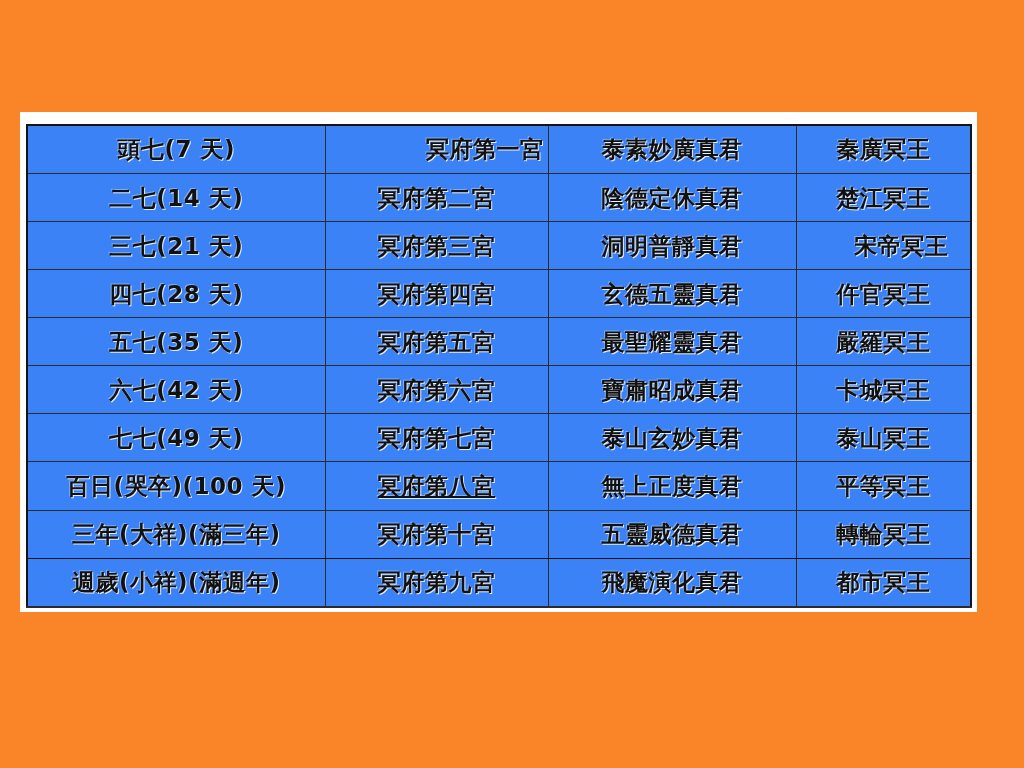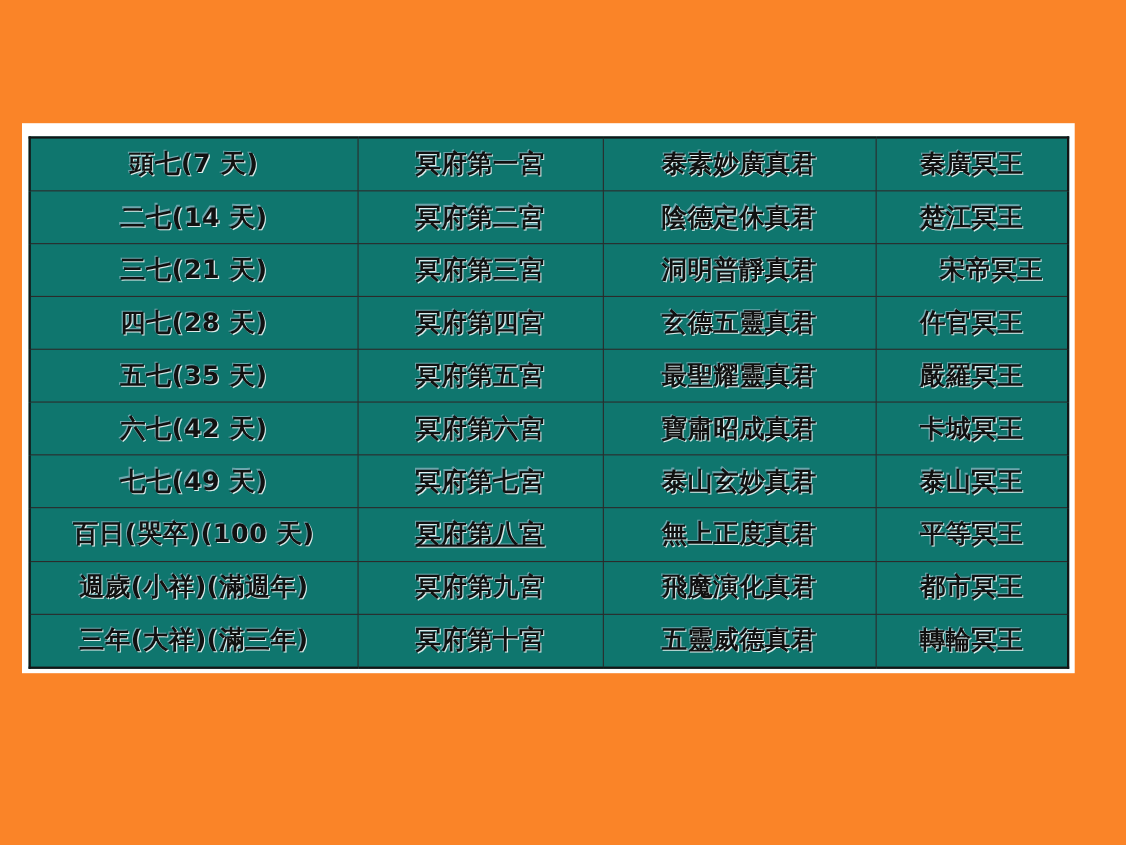--- a/index.html
+++ b/index.html
@@ -40,21 +40,21 @@
     width: 944px;
     height: 484px;
     box-sizing: border-box;
   }
 
   table.grid {
     width: 100%;
     height: 100%;
     border-collapse: collapse;
     table-layout: fixed;
-    background: #0f766e;
+    background: #3b82f6;
     border: 2px solid #141414;
   }
 
   table.grid td {
     border: 1px solid #2b2b2b;
     text-align: center;
     vertical-align: middle;
     color: #111111;
     font-weight: 700;
     font-size: 23px;
@@ -95,21 +95,21 @@
     <table class="grid" style="border-color: rgb(20, 20, 20);">
       <colgroup>
         <col class="c1">
         <col class="c2">
         <col class="c3">
         <col class="c4">
       </colgroup>
       <tbody id="table-body">
           <tr>
             <td class="col-period" style="border-color: rgb(20, 20, 20) rgb(43, 43, 43) rgb(43, 43, 43) rgb(20, 20, 20);">頭七(7 天)</td>
-            <td class="col-palace" style="border-color: rgb(20, 20, 20) rgb(43, 43, 43) rgb(43, 43, 43);">冥府第一宮</td>
+            <td class="col-palace" style="border-color: rgb(20, 20, 20) rgb(43, 43, 43) rgb(43, 43, 43); text-align: right;">冥府第一宮</td>
             <td class="col-deity" style="border-color: rgb(20, 20, 20) rgb(43, 43, 43) rgb(43, 43, 43);">泰素妙廣真君</td>
             <td class="col-king" style="border-color: rgb(20, 20, 20) rgb(20, 20, 20) rgb(43, 43, 43) rgb(43, 43, 43);">秦廣冥王</td>
           </tr>
           <tr>
             <td class="col-period" style="border-color: rgb(43, 43, 43) rgb(43, 43, 43) rgb(43, 43, 43) rgb(20, 20, 20);">二七(14 天)</td>
             <td class="col-palace" style="border-color: rgb(43, 43, 43);">冥府第二宮</td>
             <td class="col-deity" style="border-color: rgb(43, 43, 43);">陰德定休真君</td>
             <td class="col-king" style="border-color: rgb(43, 43, 43) rgb(20, 20, 20) rgb(43, 43, 43) rgb(43, 43, 43);">楚江冥王</td>
           </tr>
           <tr>
@@ -142,28 +142,28 @@
             <td class="col-deity" style="border-color: rgb(43, 43, 43);">泰山玄妙真君</td>
             <td class="col-king" style="border-color: rgb(43, 43, 43) rgb(20, 20, 20) rgb(43, 43, 43) rgb(43, 43, 43);">泰山冥王</td>
           </tr>
           <tr>
             <td class="col-period" style="border-color: rgb(43, 43, 43) rgb(43, 43, 43) rgb(43, 43, 43) rgb(20, 20, 20);">百日(哭卒)(100 天)</td>
             <td class="col-palace" style="border-color: rgb(43, 43, 43); text-decoration: underline;">冥府第八宮</td>
             <td class="col-deity" style="border-color: rgb(43, 43, 43);">無上正度真君</td>
             <td class="col-king" style="border-color: rgb(43, 43, 43) rgb(20, 20, 20) rgb(43, 43, 43) rgb(43, 43, 43);">平等冥王</td>
           </tr>
           <tr>
+            <td class="col-period" style="border-color: rgb(43, 43, 43) rgb(43, 43, 43) rgb(20, 20, 20) rgb(20, 20, 20);">三年(大祥)(滿三年)</td>
+            <td class="col-palace" style="border-color: rgb(43, 43, 43) rgb(43, 43, 43) rgb(20, 20, 20);">冥府第十宮</td>
+            <td class="col-deity" style="border-color: rgb(43, 43, 43) rgb(43, 43, 43) rgb(20, 20, 20);">五靈威德真君</td>
+            <td class="col-king" style="border-color: rgb(43, 43, 43) rgb(20, 20, 20) rgb(20, 20, 20) rgb(43, 43, 43);">轉輪冥王</td>
+          </tr>
+          <tr>
             <td class="col-period" style="border-color: rgb(43, 43, 43) rgb(43, 43, 43) rgb(43, 43, 43) rgb(20, 20, 20);">週歲(小祥)(滿週年)</td>
             <td class="col-palace" style="border-color: rgb(43, 43, 43);">冥府第九宮</td>
             <td class="col-deity" style="border-color: rgb(43, 43, 43);">飛魔演化真君</td>
             <td class="col-king" style="border-color: rgb(43, 43, 43) rgb(20, 20, 20) rgb(43, 43, 43) rgb(43, 43, 43);">都市冥王</td>
-          </tr>
-          <tr>
-            <td class="col-period" style="border-color: rgb(43, 43, 43) rgb(43, 43, 43) rgb(20, 20, 20) rgb(20, 20, 20);">三年(大祥)(滿三年)</td>
-            <td class="col-palace" style="border-color: rgb(43, 43, 43) rgb(43, 43, 43) rgb(20, 20, 20);">冥府第十宮</td>
-            <td class="col-deity" style="border-color: rgb(43, 43, 43) rgb(43, 43, 43) rgb(20, 20, 20);">五靈威德真君</td>
-            <td class="col-king" style="border-color: rgb(43, 43, 43) rgb(20, 20, 20) rgb(20, 20, 20) rgb(43, 43, 43);">轉輪冥王</td>
           </tr>
         </tbody>
     </table>
   </div>
 
 </div>
 
 </body></html>

